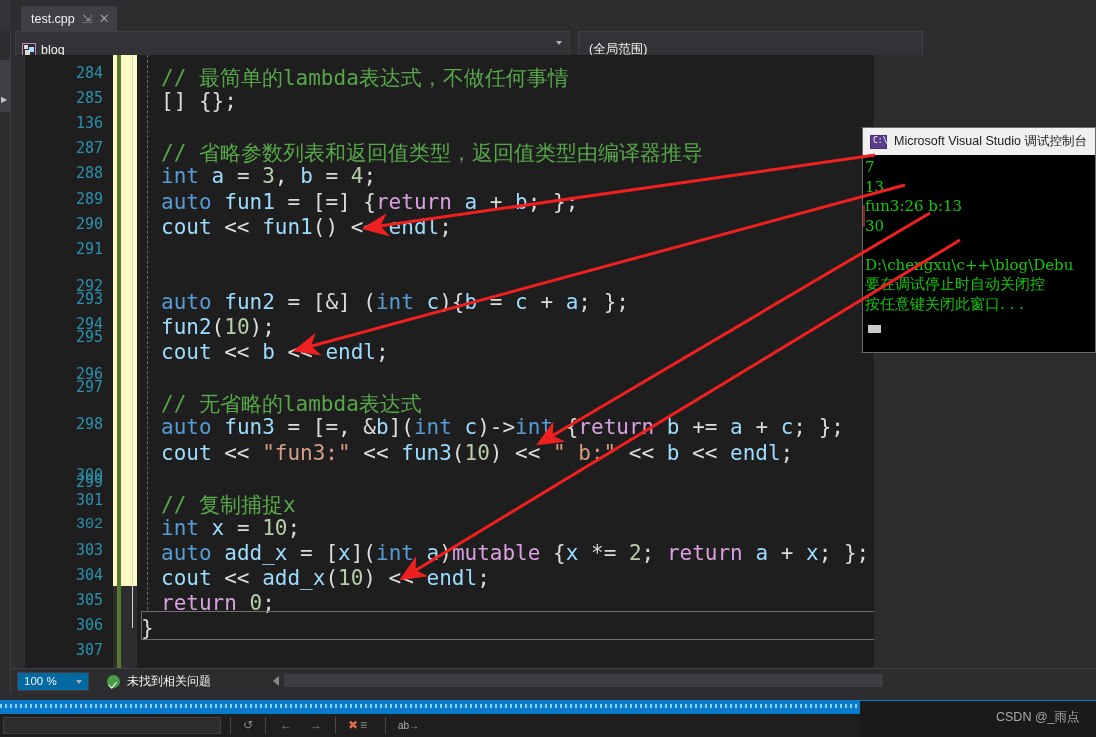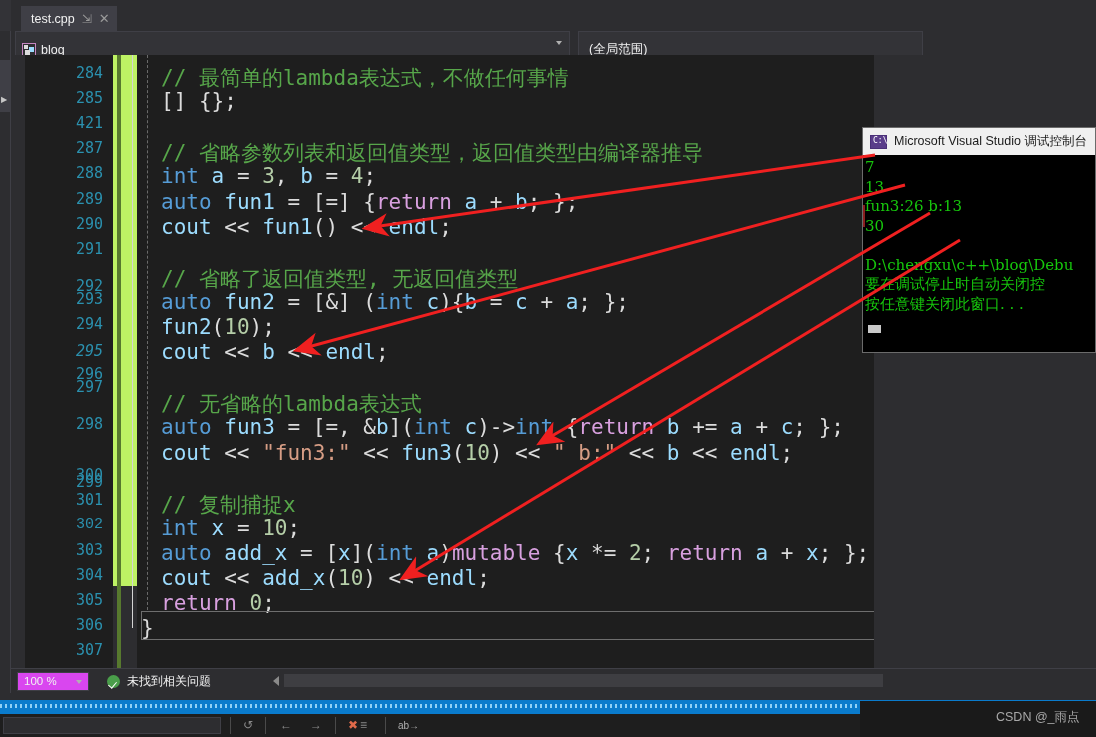--- a/index.html
+++ b/index.html
@@ -36,21 +36,21 @@
   .nav-icon i:nth-child(1){ left:1px; top:1px; width:4px; height:4px; }
   .nav-icon i:nth-child(2){ left:6px; top:3px; width:5px; height:5px; background:#9cdcfe;}
   .nav-icon i:nth-child(3){ left:2px; top:6px; width:5px; height:5px; }
   .nav-text { color:#f1f1f1; font-size:12.5px; white-space:nowrap; }
   .nav-caret { position:absolute; right:7px; top:9px; width:0;height:0;
      border-left:3.5px solid transparent; border-right:3.5px solid transparent;
      border-top:4px solid #b0b0b0; }
   .nav-combo.right .nav-text { padding-left:10px; }
 
   
-  .editor { position:absolute; left:11px; top:55px; width:1085px; height:531px; background:#bef264; }
+  .editor { position:absolute; left:11px; top:55px; width:1085px; height:531px; background:#fef9c3; }
   .ed-leftstub { position:absolute; left:0; top:0; width:14px; height:613px; background:#2d2d30; }
   .gutter { position:absolute; left:14px; top:0; width:88px; height:613px; background:#1e1e1e; }
   .ln { position:absolute; right:10px; color:#2b91af; font-size:15px;
      font-family:"DejaVu Sans Mono","Liberation Mono",monospace; text-align:right; }
   .changebar { position:absolute; left:106px; top:0; width:4px; height:613px; background:#57792e; }
   .guideline { position:absolute; left:121px; top:0; width:1px; height:573px; background:#d4d4d4; }
   .codearea { position:absolute; left:126px; top:0; width:737px; height:613px;
      background:#1e1e1e; overflow:hidden; }
   .crow { position:absolute; left:0; white-space:pre; font-size:21px;
      font-family:"DejaVu Sans Mono","Liberation Mono",monospace; letter-spacing:0px; }
@@ -65,21 +65,21 @@
   .t-key { color:#569cd6; }
   .t-ctl { color:#d8a0df; }
   .t-num { color:#b5cea8; }
   .t-str { color:#d69d85; }
   .t-pln { color:#dcdcdc; }
   .t-var { color:#9cdcfe; }
 
   
   .edstatus { position:absolute; left:11px; top:668px; width:1085px; height:25px;
      background:#2d2d30; display:flex; align-items:center; border-top:1px solid #3f3f46; }
-  .zoomcombo { width:72px; height:19px; margin-left:6px; background:#d946ef;
+  .zoomcombo { width:72px; height:19px; margin-left:6px; background:#0369a1;
      border:1px solid #3f3f46; display:flex; align-items:center; position:relative; }
   .zoomcombo .zv { color:#f1f1f1; font-size:11.5px; padding-left:6px; }
   .zoomcombo .zc { position:absolute; right:6px; top:7px; width:0;height:0;
      border-left:3.5px solid transparent; border-right:3.5px solid transparent;
      border-top:4px solid #b0b0b0; }
   .okbadge { width:13px; height:13px; border-radius:50%; background:#4a9e4a; margin-left:18px;
      position:relative; flex:none; }
   .okbadge:after { content:""; position:absolute; left:3px; top:5px; width:4px;height:7px;
      border:solid #fff; border-width:0 1.6px 1.6px 0; transform:rotate(40deg); }
   .statustext { color:#f1f1f1; font-size:12px; margin-left:7px; white-space:nowrap; }
@@ -158,30 +158,30 @@
     <div class="nav-combo right">
       <span class="nav-text">(全局范围)</span>
     </div>
   </div>
 
   <div class="editor">
     <div class="ed-leftstub"></div>
     <div class="gutter" id="gutter">
         <div class="ln" style="top: 9px;">284</div>
         <div class="ln" style="top: 34.1px;">285</div>
-        <div class="ln" style="top: 59.2px;">421</div>
+        <div class="ln" style="top: 59.2px;">136</div>
         <div class="ln" style="top: 84.3px;">287</div>
         <div class="ln" style="top: 109.4px;">288</div>
         <div class="ln" style="top: 134.5px;">289</div>
         <div class="ln" style="top: 159.6px;">290</div>
         <div class="ln" style="top: 184.7px;">291</div>
         <div class="ln" style="top: 209.8px; margin-top: 12px;">292</div>
         <div class="ln" style="top: 234.9px;">293</div>
         <div class="ln" style="top: 260px;">294</div>
-        <div class="ln" style="top: 287px; font-style: italic;">295</div>
+        <div class="ln" style="top: 273px;">295</div>
         <div class="ln" style="top: 310.2px;">296</div>
         <div class="ln" style="top: 323px;">297</div>
         <div class="ln" style="top: 360.4px;">298</div>
         <div class="ln" style="top: 385.5px; margin-top: 32px;">299</div>
         <div class="ln" style="top: 410.6px;">300</div>
         <div class="ln" style="top: 435.7px;">301</div>
         <div class="ln" style="top: 460.8px; font-family: Liberation Mono, monospace;">302</div>
         <div class="ln" style="top: 485.9px;">303</div>
         <div class="ln" style="top: 511px;">304</div>
         <div class="ln" style="top: 536.1px;">305</div>
@@ -194,21 +194,20 @@
     <div class="codearea" id="codearea">
       <div class="indentguide"></div>
     <div class="crow" style="top: 9px; left: 24px;"><span class="t-com">// 最简单的lambda表达式，不做任何事情</span></div>
         <div class="crow" style="top: 34.1px; left: 24px;"><span class="t-pln">[] {};</span></div>
         <div class="crow" style="top: 59.2px; left: 24px;"><span class="t-pln"></span></div>
         <div class="crow" style="top: 84.3px; left: 24px;"><span class="t-com">// 省略参数列表和返回值类型，返回值类型由编译器推导</span></div>
         <div class="crow" style="top: 109.4px; left: 24px;"><span class="t-key">int</span><span class="t-pln"> </span><span class="t-var">a</span><span class="t-pln"> = </span><span class="t-num">3</span><span class="t-pln">, </span><span class="t-var">b</span><span class="t-pln"> = </span><span class="t-num">4</span><span class="t-pln">;</span></div>
         <div class="crow" style="top: 134.5px; left: 24px;"><span class="t-key">auto</span><span class="t-pln"> </span><span class="t-var">fun1</span><span class="t-pln"> = [=] {</span><span class="t-ctl">return</span><span class="t-pln"> </span><span class="t-var">a</span><span class="t-pln"> + </span><span class="t-var">b</span><span class="t-pln">; };</span></div>
         <div class="crow" style="top: 159.6px; left: 24px;"><span class="t-var">cout</span><span class="t-pln"> &lt;&lt; </span><span class="t-var">fun1</span><span class="t-pln">() &lt;&lt; </span><span class="t-var">endl</span><span class="t-pln">;</span></div>
         <div class="crow" style="top: 184.7px; left: 24px;"><span class="t-pln"></span></div>
-        <div class="crow" style="top: 209.8px; left: 24px;"><span class="t-com">// 省略了返回值类型, 无返回值类型</span></div>
         <div class="crow" style="top: 234.9px; left: 24px;"><span class="t-key">auto</span><span class="t-pln"> </span><span class="t-var">fun2</span><span class="t-pln"> = [&amp;] (</span><span class="t-key">int</span><span class="t-pln"> </span><span class="t-var">c</span><span class="t-pln">){</span><span class="t-var">b</span><span class="t-pln"> = </span><span class="t-var">c</span><span class="t-pln"> + </span><span class="t-var">a</span><span class="t-pln">; };</span></div>
         <div class="crow" style="top: 260px; left: 24px;"><span class="t-var">fun2</span><span class="t-pln">(</span><span class="t-num">10</span><span class="t-pln">);</span></div>
         <div class="crow" style="top: 285.1px; left: 24px;"><span class="t-var">cout</span><span class="t-pln"> &lt;&lt; </span><span class="t-var">b</span><span class="t-pln"> &lt;&lt; </span><span class="t-var">endl</span><span class="t-pln">;</span></div>
         <div class="crow" style="top: 310.2px; left: 24px;"><span class="t-pln"></span></div>
         <div class="crow" style="top: 335.3px; left: 24px;"><span class="t-com">// 无省略的lambda表达式</span></div>
         <div class="crow" style="top: 360.4px; left: 24px;"><span class="t-key">auto</span><span class="t-pln"> </span><span class="t-var">fun3</span><span class="t-pln"> = [=, &amp;</span><span class="t-var">b</span><span class="t-pln">](</span><span class="t-key">int</span><span class="t-pln"> </span><span class="t-var">c</span><span class="t-pln">)-&gt;</span><span class="t-key">int</span><span class="t-pln"> {</span><span class="t-ctl">return</span><span class="t-pln"> </span><span class="t-var">b</span><span class="t-pln"> += </span><span class="t-var">a</span><span class="t-pln"> + </span><span class="t-var">c</span><span class="t-pln">; };</span></div>
         <div class="crow" style="top: 385.5px; left: 24px;"><span class="t-var">cout</span><span class="t-pln"> &lt;&lt; </span><span class="t-str">"fun3:"</span><span class="t-pln"> &lt;&lt; </span><span class="t-var">fun3</span><span class="t-pln">(</span><span class="t-num">10</span><span class="t-pln">) &lt;&lt; </span><span class="t-str">" b:"</span><span class="t-pln"> &lt;&lt; </span><span class="t-var">b</span><span class="t-pln"> &lt;&lt; </span><span class="t-var">endl</span><span class="t-pln">;</span></div>
         <div class="crow" style="top: 410.6px; left: 24px;"><span class="t-pln"></span></div>
         <div class="crow" style="top: 435.7px; left: 24px;"><span class="t-com">// 复制捕捉x</span></div>
         <div class="crow" style="top: 460.8px; left: 24px;"><span class="t-key">int</span><span class="t-pln"> </span><span class="t-var">x</span><span class="t-pln"> = </span><span class="t-num">10</span><span class="t-pln">;</span></div>

